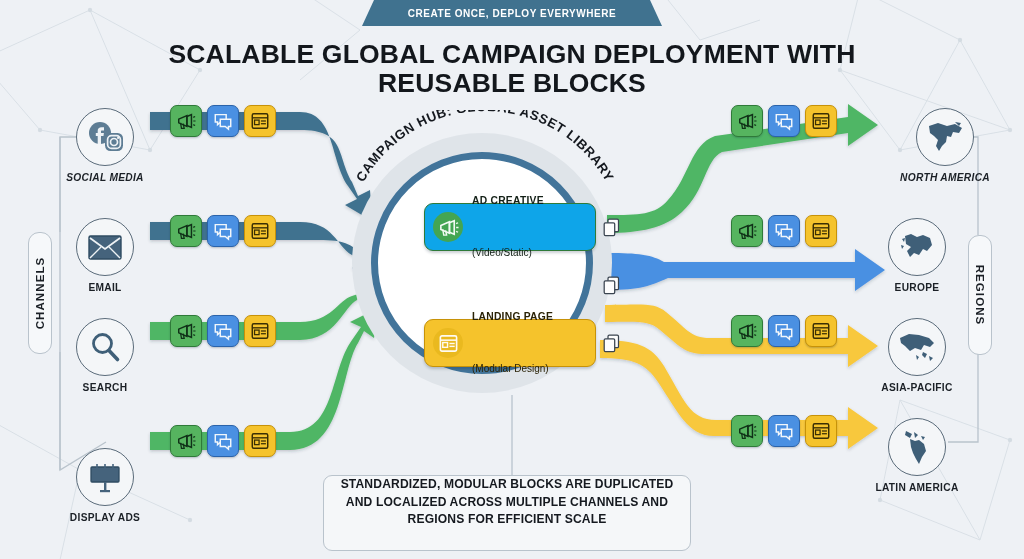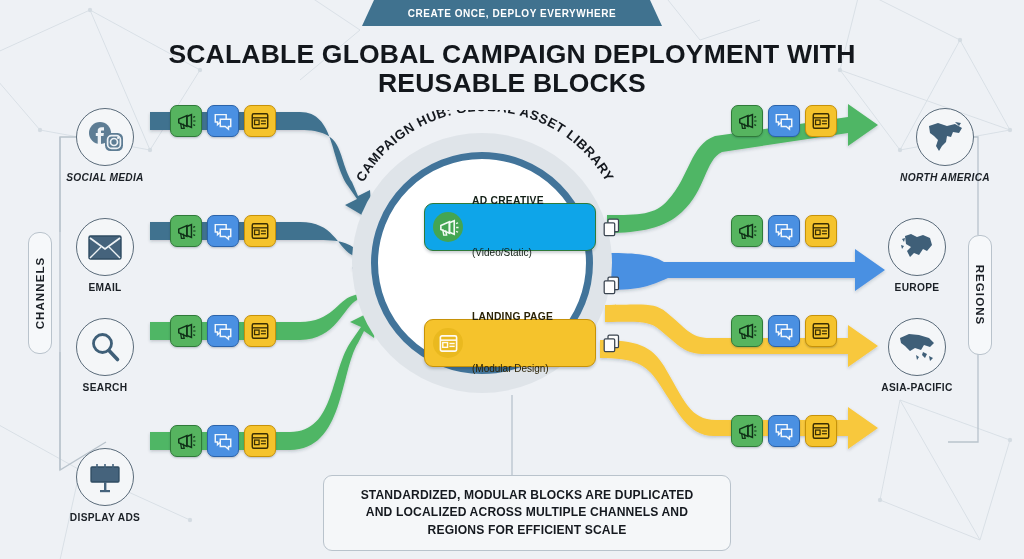--- a/index.html
+++ b/index.html
@@ -107,23 +107,23 @@
   .card.c1 .cttl,.card.c1 .csub{color:#132017;}
   .card.c2 .cttl,.card.c2 .csub{color:#0d2344;}
   .card.c3 .cttl,.card.c3 .csub{color:#2a2206;}
   .copyic{position:absolute;left:603px;width:17px;height:19px;}
   .copyic.p1{top:218px;}
   .copyic.p2{top:276px;}
   .copyic.p3{top:334px;}
 
   
   .caption{
-    left:323px;top:475px;width:408px;height:76px;
+    left:323px;top:475px;width:368px;height:76px;
     border:1.3px solid #b9c3cc;border-radius:9px;background:#f5f7f9;
-    display:flex;align-items:center;justify-content:center;text-align:center;
+    display:flex;align-items:flex-start;justify-content:center;text-align:center;
     box-sizing:border-box;
   }
   .caption div{
     font-size:12.1px;font-weight:bold;color:#15191f;line-height:17.5px;
     letter-spacing:.15px;padding:0 10px;
   }
 </style>
 </head>
 <body>
 
@@ -300,20 +300,31 @@
   <div class="node rg" style="left:888px;top:318px;">
     <div class="ring">
       <svg width="40" height="32" viewBox="0 0 40 32">
         <path d="M3 7 L12 3 L22 4 L32 7 L37 12 L33 16 L27 14 L24 19 L18 17 L13 20 L8 15 L4 12 Z" fill="#3f5f78"></path>
         <path d="M26 21 L30 23 L28 27 L25 24 Z M32 25 L36 27 L33 30 Z M19 24 L22 26 L20 29 Z" fill="#3f5f78"></path>
       </svg>
     </div>
     <div class="lbl">ASIA-PACIFIC</div>
   </div>
 
+  <div class="node rg" style="left:888px;top:418px;">
+    <div class="ring">
+      <svg width="32" height="38" viewBox="0 0 32 38">
+        <path d="M5 3 L11 6 L9 10 L4 7 Z" fill="#3f5f78"></path>
+        <path d="M13 4 L17 7 L14 10 Z" fill="#3f5f78"></path>
+        <path d="M9 11 L14 13 L18 12 L23 16 L25 23 L21 29 L18 36 L15 31 L12 25 L10 19 Z" fill="#3f5f78"></path>
+        <path d="M20 8 L24 9 L22 12 Z" fill="#3f5f78"></path>
+      </svg>
+    </div>
+    <div class="lbl">LATIN AMERICA</div>
+  </div>
 
   <div class="trio" style="left:170px;top:105px;">
     <div class="blk green">
       <svg width="20" height="20" viewBox="0 0 22 22">
         <path d="M3 9 L12 5 L12 17 L3 13 Z" fill="none" stroke="#103118" stroke-width="1.6"></path>
         <path d="M12 6 L17 4 L17 18 L12 16 Z" fill="none" stroke="#103118" stroke-width="1.6"></path>
         <path d="M5 13 L6 19 L9 19 L8 14" fill="none" stroke="#103118" stroke-width="1.4"></path>
         <path d="M19 7 L21 6 M19 11 L21.5 11 M19 15 L21 16" stroke="#103118" stroke-width="1.3"></path>
       </svg>
     </div>

